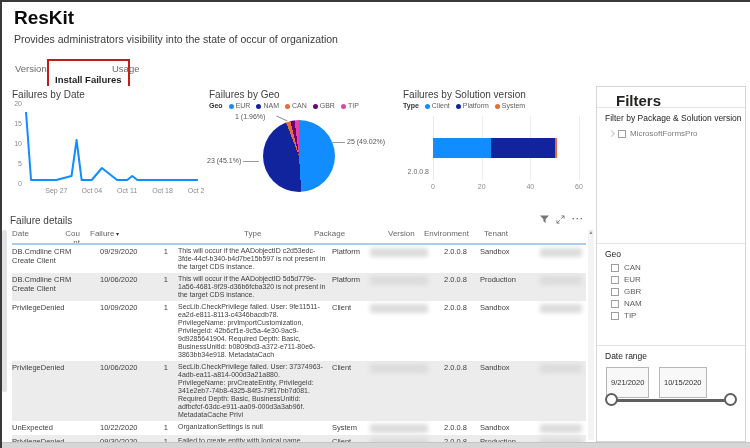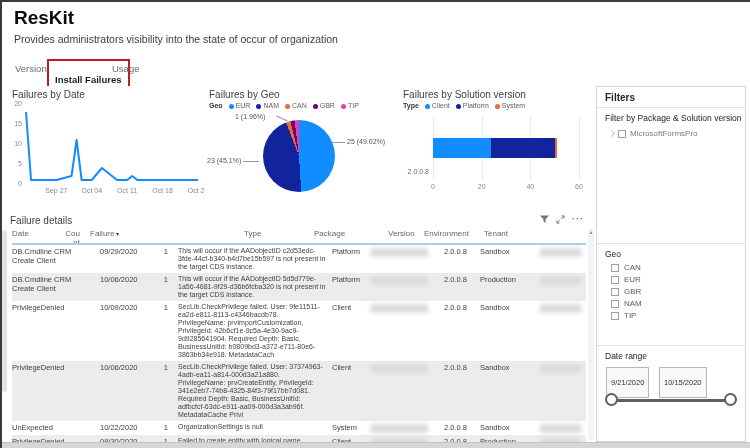--- a/index.html
+++ b/index.html
@@ -44,21 +44,21 @@
   #ld-left { left:38px; top:49px; width:16px; }
   
   #bar-plot { position:absolute; left:34px; top:30px; width:146px; height:64px; }
   .bgrid { position:absolute; top:0; bottom:0; width:1px; background:#ececec; }
   #bar-stack { position:absolute; left:0; top:22px; height:20px; display:flex; }
   #bar-stack .seg { height:100%; }
   #bar-cat { position:absolute; left:4px; top:82px; width:26px; text-align:right; font-size:7px; color:#6b6b6b; }
   #bar-xticks span { position:absolute; top:97px; width:20px; margin-left:-10px; text-align:center; font-size:7px; color:#8a8a8a; }
   
   #filters-panel { position:absolute; left:594px; top:84px; width:150px; height:356px; border:1px solid #d8d6d4; background:#fff; }
-  .f-title { position:absolute; left:8px; top:5px; font-size:10px; font-weight:700; color:#252423; }
+  .f-title { position:absolute; left:19px; top:5px; font-size:15px; font-weight:700; color:#252423; }
   .f-div { position:absolute; left:0; right:0; height:1px; background:#e4e2e0; }
   .f-sec { position:absolute; left:8px; font-size:8.5px; color:#252423; }
   .f-item { position:absolute; left:12px; display:flex; align-items:center; gap:4px; font-size:8px; color:#7d7b78; }
   .chev { width:5px; height:5px; border-right:1px solid #c8c6c4; border-bottom:1px solid #c8c6c4; transform:rotate(-45deg); display:inline-block; }
   .cb { width:8px; height:8px; border:1px solid #a19f9d; background:#fff; display:inline-block; flex:none; }
   .geo-opt { position:absolute; left:14px; display:flex; gap:5px; align-items:center; font-size:8px; color:#605e5c; }
   .datebox { position:absolute; top:280px; border:1px solid #b9b7b4; background:#f8f8f8; font-size:7.5px; color:#323130; padding:10px 4px; }
   #db-start { left:9px; }
   #db-end { left:62px; }
   #slider-track { position:absolute; left:16px; right:16px; top:312px; height:3px; background:#5f5f5f; border-radius:2px; }

